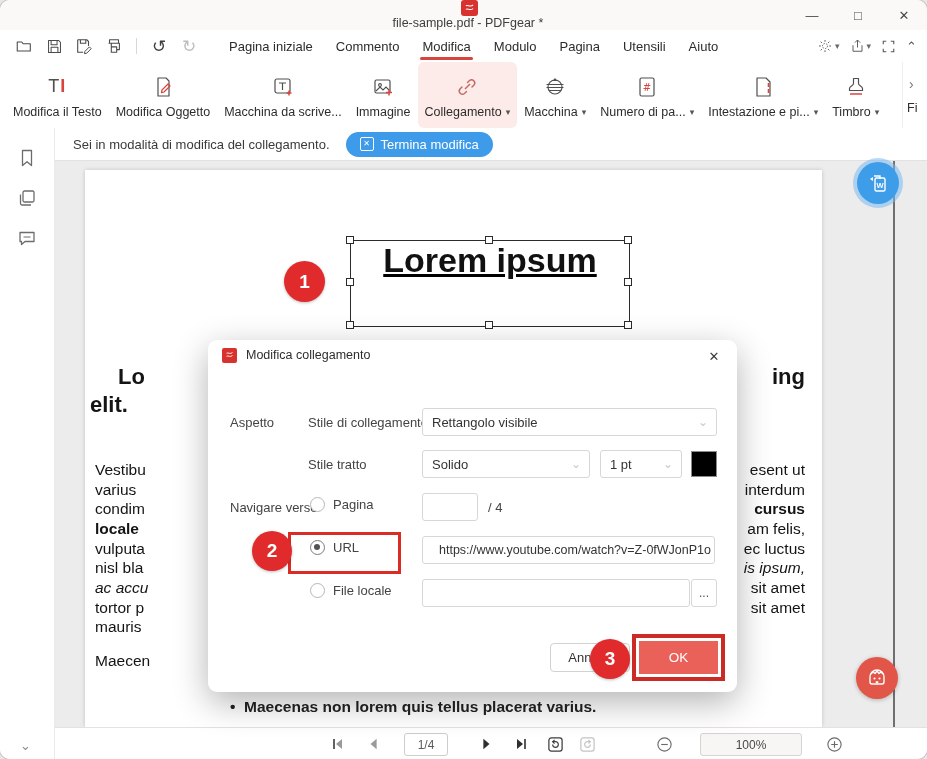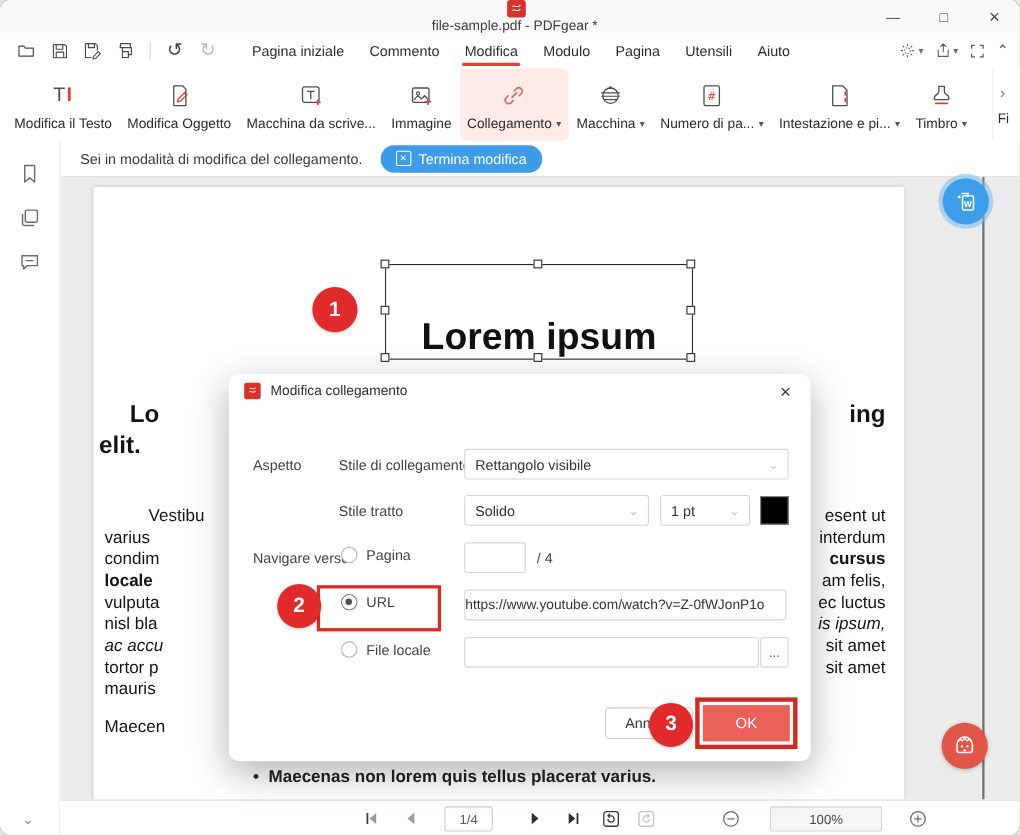--- a/index.html
+++ b/index.html
@@ -50,38 +50,38 @@
   .sb-bottom{position:absolute;left:20px;bottom:6px;font-size:13px;color:#8a8a8a;font-family:"DejaVu Sans",sans-serif;}
   
   .docarea{position:absolute;left:55px;top:161px;width:872px;height:566px;background:#ececec;overflow:hidden;}
   .page{position:absolute;left:30px;top:9px;width:737px;height:557px;background:#fff;box-shadow:0 0 4px rgba(0,0,0,.18);}
   .scrollbar{position:absolute;left:838px;top:0px;width:2px;height:566px;background:#6f6f6f;}
   
   .dtx{position:absolute;color:#141414;font-family:"Liberation Sans",sans-serif;font-size:15.5px;white-space:nowrap;}
   .dtx.b{font-weight:bold;}
   .dtx.i{font-style:italic;}
   .h2frag{font-size:22px;font-weight:bold;}
-  .doc-heading{position:absolute;left:350px;top:240px;width:278px;height:85px;display:flex;align-items:flex-end;justify-content:center;border:1px solid #2b2b2b;}
+  .doc-heading{position:absolute;left:350px;top:240px;width:278px;height:85px;display:flex;align-items:flex-start;justify-content:center;border:1px solid #2b2b2b;text-decoration:underline;}
   .doc-heading span{font-size:34px;font-weight:bold;color:#111;}
   .handle{position:absolute;width:8px;height:8px;background:#fff;border:1px solid #2b2b2b;box-sizing:border-box;}
   .bullet-line{position:absolute;left:230px;top:698px;font-size:15.5px;font-weight:bold;color:#232323;white-space:nowrap;}
   
   .step-circle{position:absolute;width:41px;height:41px;border-radius:50%;background:#e02a2c;color:#fff;display:flex;align-items:center;justify-content:center;font-size:19px;font-weight:bold;z-index:60;box-shadow:0 1px 3px rgba(0,0,0,.25);}
   .anno-box{position:absolute;border:3.5px solid #da2b25;z-index:55;}
   
   .dialog{position:absolute;left:208px;top:340px;width:529px;height:352px;background:#fff;border-radius:9px;box-shadow:0 10px 34px rgba(0,0,0,.3);z-index:40;}
   .dlg-titlebar{position:absolute;left:0;top:0;width:100%;height:30px;display:flex;align-items:center;}
   .dlg-icon{width:15px;height:15px;background:#d8322f;border-radius:2px;margin-left:14px;display:flex;align-items:center;justify-content:center;}
   .dlg-title{margin-left:9px;font-size:12.5px;color:#2f2d2c;}
   .dlg-close{position:absolute;right:12px;top:5px;width:22px;height:22px;display:flex;align-items:center;justify-content:center;font-size:13px;color:#3c3c3c;}
   .dlg-label{position:absolute;font-size:13px;color:#454442;white-space:nowrap;}
   .dd{position:absolute;height:28px;border:1px solid #d9d7d5;border-radius:3px;background:#fff;display:flex;align-items:center;box-sizing:border-box;}
   .dd .val{margin-left:9px;font-size:13px;color:#333;}
   .dd .chev{position:absolute;right:8px;font-size:12px;color:#c3cad1;font-family:"DejaVu Sans",sans-serif;}
-  .txt-input{position:absolute;height:28px;border:1px solid #d9d7d5;border-radius:3px;background:#fff;box-sizing:border-box;font-size:12.5px;color:#333;display:flex;align-items:center;padding-left:0;}
+  .txt-input{position:absolute;height:28px;border:1px solid #d9d7d5;border-radius:3px;background:#fff;box-sizing:border-box;font-size:12.5px;color:#333;display:flex;align-items:center;padding-left:16px;}
   .radio{width:15px;height:15px;border-radius:50%;border:1.4px solid #b9b7b5;box-sizing:border-box;background:#fff;display:inline-block;position:relative;}
   .radio.checked{border-color:#7d7b79;}
   .radio.checked::after{content:"";position:absolute;left:3px;top:3px;width:6px;height:6px;border-radius:50%;background:#555351;}
   .radio-row{position:absolute;display:flex;align-items:center;gap:8px;font-size:13px;color:#454442;}
   .swatch{position:absolute;width:26px;height:26px;background:#000;border:1px solid #8b8b8b;box-sizing:border-box;}
   .browse-btn{position:absolute;width:26px;height:28px;border:1px solid #d9d7d5;border-radius:3px;background:#fff;display:flex;align-items:center;justify-content:center;font-size:12px;color:#555;box-sizing:border-box;}
   .btn-cancel{position:absolute;left:342px;top:303px;width:80px;height:29px;border:1px solid #d4d2d0;border-radius:4px;background:#fff;display:flex;align-items:center;justify-content:center;font-size:13px;color:#333;box-sizing:border-box;}
   .ok-anno{position:absolute;left:424px;top:294px;width:93px;height:47px;border:4px solid #cb2b24;box-sizing:border-box;z-index:45;}
   .btn-ok{position:absolute;left:3px;top:3px;right:3px;bottom:3px;background:#e96158;display:flex;align-items:center;justify-content:center;font-size:13.5px;color:#fff;}
   
@@ -346,21 +346,21 @@
   <div class="handle" style="left:346px;top:278px;"></div>
   <div class="handle" style="left:624px;top:278px;"></div>
   <div class="handle" style="left:346px;top:321px;"></div>
   <div class="handle" style="left:485px;top:321px;"></div>
   <div class="handle" style="left:624px;top:321px;"></div>
 
   <span class="dtx h2frag" style="left:118px;top:364px;position:absolute;">Lo</span>
   <span class="dtx h2frag" style="right:122px;top:364px;position:absolute;">ing</span>
   <span class="dtx h2frag" style="left:90px;top:392px;position:absolute;">elit. </span>
 
-  <span class="dtx" style="left:95px;top:461px;margin-left:40px;">Vestibu</span>
+  <span class="dtx" style="left:95px;top:461px;">Vestibu</span>
   <span class="dtx" style="left:95px;top:481px;">varius</span>
   <span class="dtx" style="left:95px;top:500px;">condim</span>
   <span class="dtx b" style="left:95px;top:520px;">locale</span>
   <span class="dtx" style="left:95px;top:540px;">vulputa</span>
   <span class="dtx" style="left:95px;top:559px;">nisl bla</span>
   <span class="dtx i" style="left:95px;top:579px;">ac accu</span>
   <span class="dtx" style="left:95px;top:599px;">tortor p</span>
   <span class="dtx" style="left:95px;top:618px;">mauris</span>
   <span class="dtx" style="left:95px;top:652px;">Maecen</span>
 

